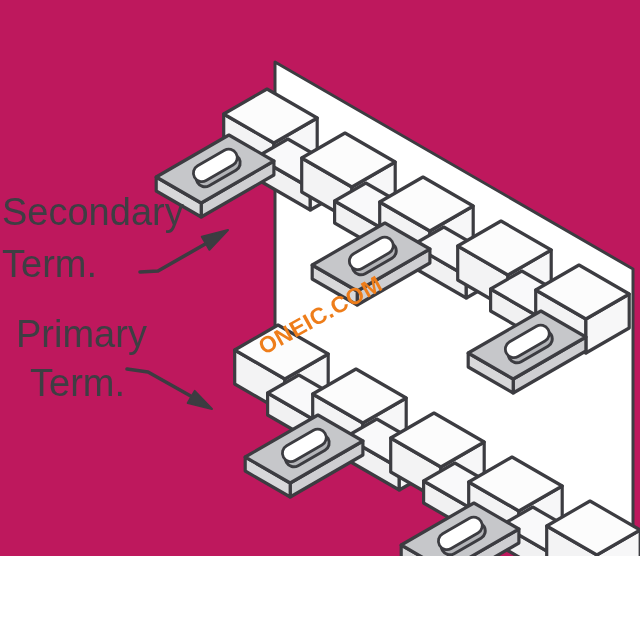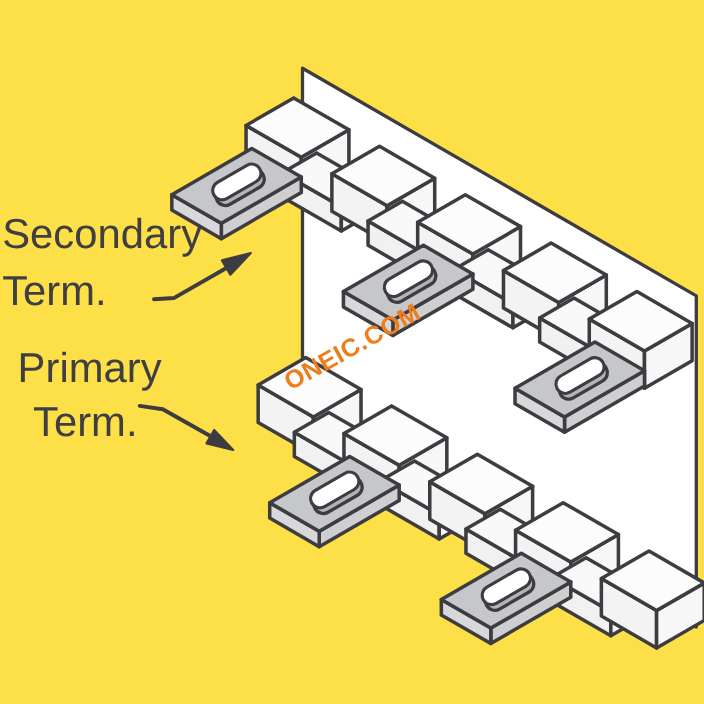--- a/index.html
+++ b/index.html
@@ -1,16 +1,16 @@
 <!DOCTYPE html>
 <html><head>
 <meta charset="utf-8">
 <style>
   html,body{margin:0;padding:0;background:#ffffff;}
-  #stage{position:relative;width:640px;height:640px;background:#fde047;overflow:hidden;}
+  #stage{position:relative;width:640px;height:556px;background:#be185d;overflow:hidden;}
   svg{display:block;}
   .label{font-family:"Liberation Sans",sans-serif;font-size:38px;}
   .watermark{font-family:"Liberation Sans",sans-serif;font-size:23px;font-weight:bold;letter-spacing:0.5px;}
   .arrow-line{fill:none;stroke:#3C3C41;stroke-width:3.6;stroke-linecap:round;stroke-linejoin:round;}
   .arrow-head{fill:#3C3C41;stroke:#3C3C41;stroke-width:2;stroke-linejoin:round;}
 </style>
 </head>
 <body>
 
 <div id="stage">

